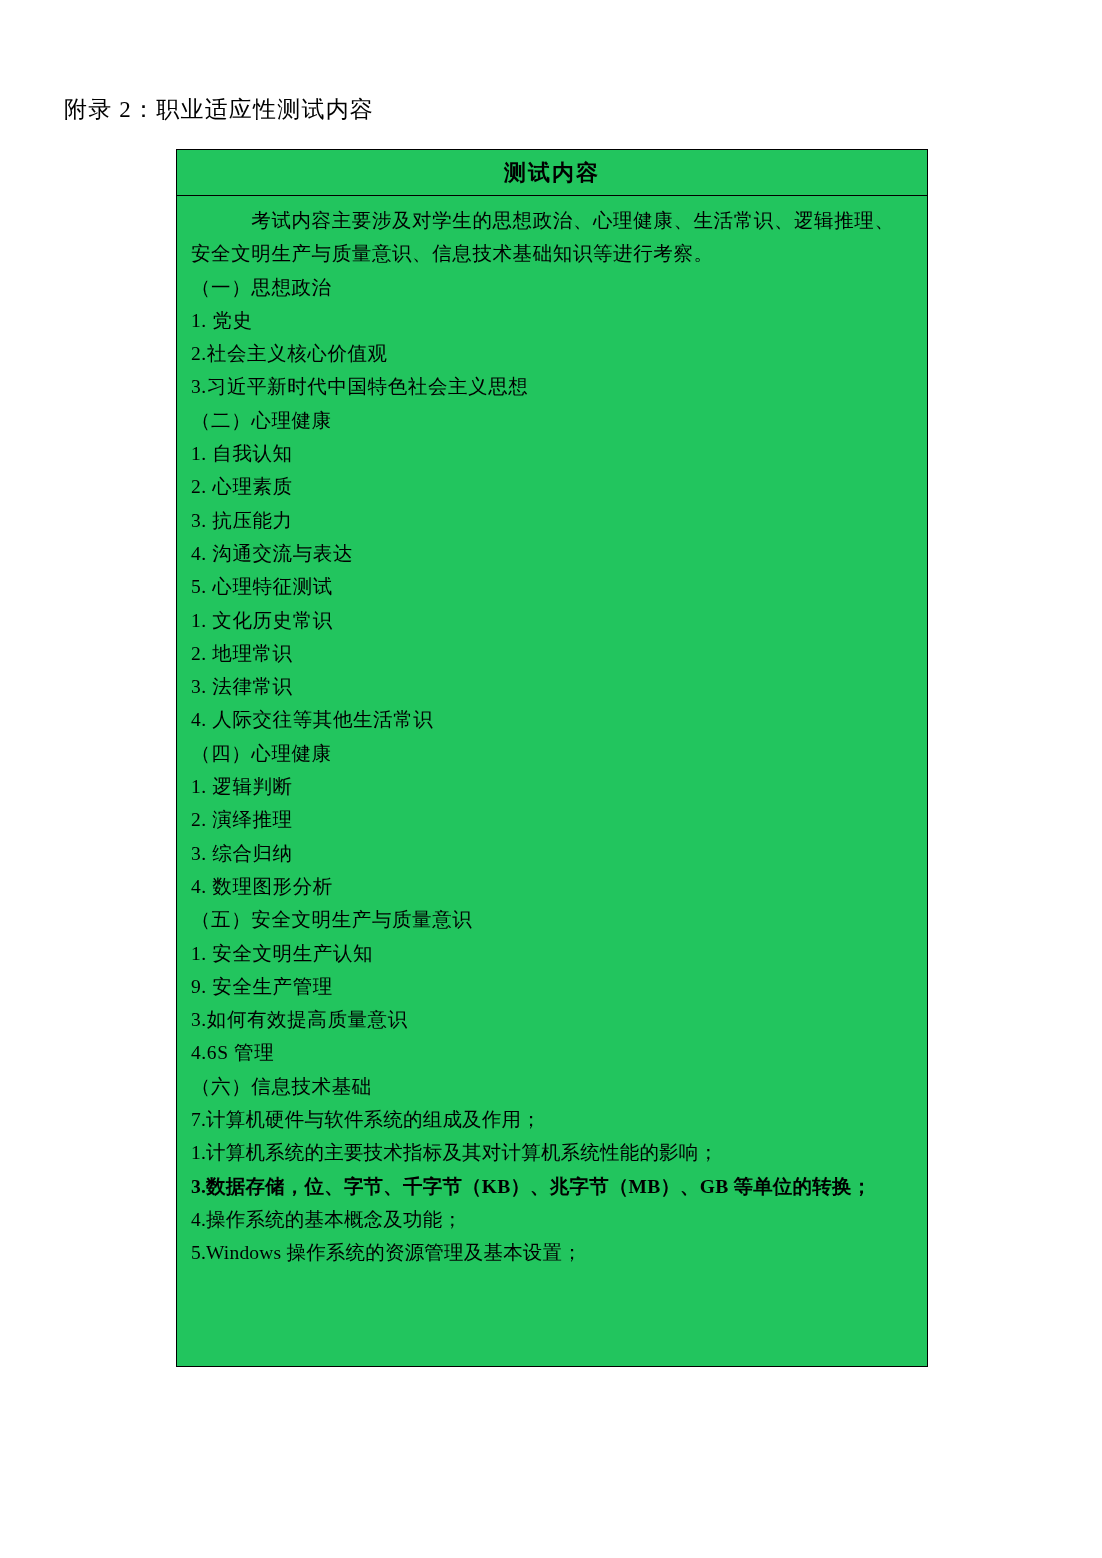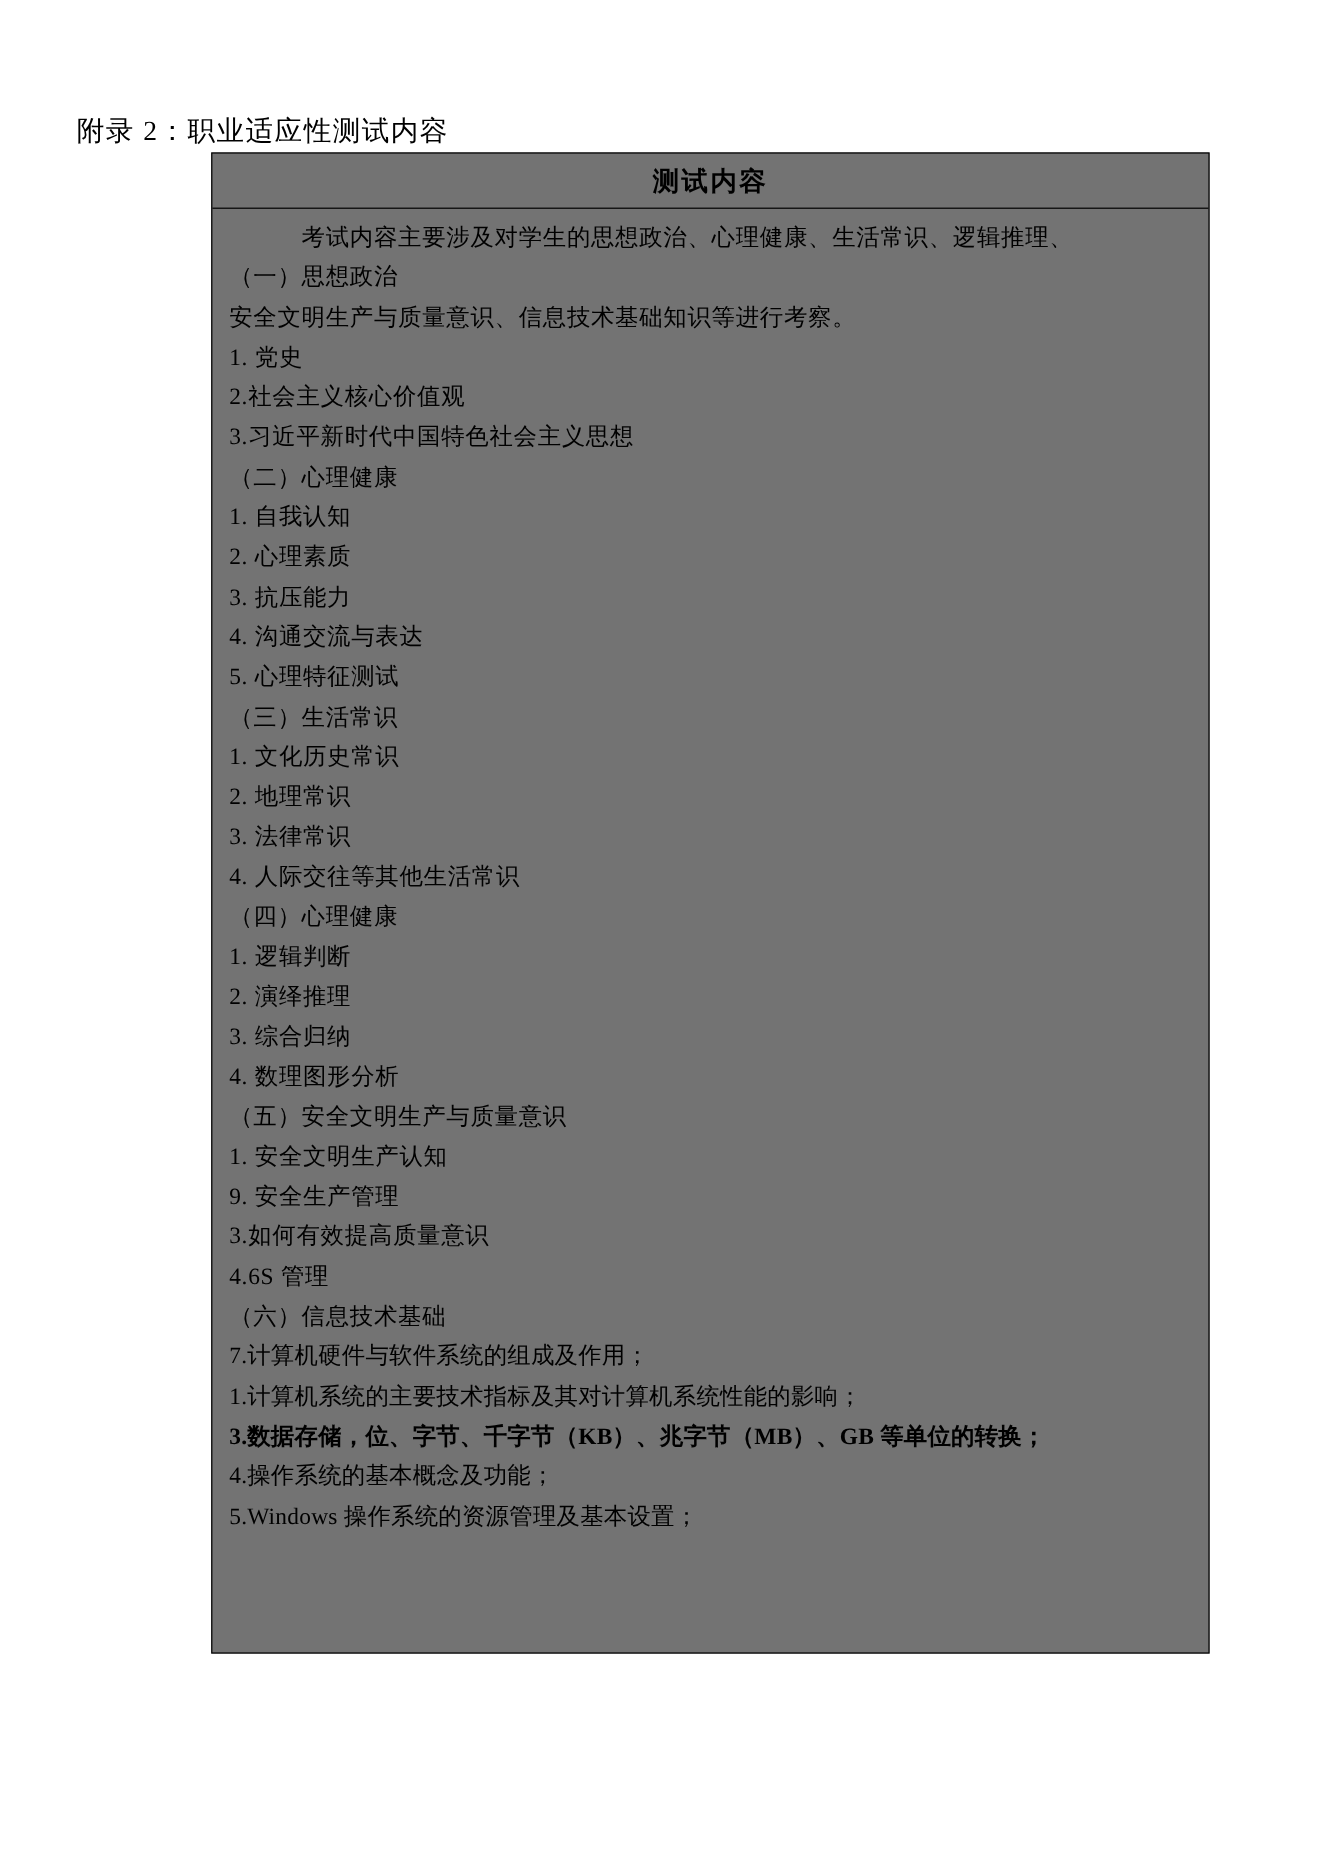--- a/index.html
+++ b/index.html
@@ -29,25 +29,25 @@
     top: 74px;
     font-size: 23px;
     letter-spacing: 1.2px;
     font-family: "Liberation Serif", "DejaVu Serif", serif;
     font-weight: 500;
     white-space: nowrap;
   }
   .table-wrap {
     position: absolute;
     left: 176px;
-    top: 107px;
-    width: 832px;
+    top: 129px;
+    width: 752px;
     border: 1.5px solid #000;
     box-sizing: border-box;
-    background: #737373;
+    background: #22c55e;
   }
   .table-title {
     text-align: center;
     font-size: 22px;
     font-weight: bold;
     padding: 8px 0 7px 0;
     border-bottom: 1.3px solid #000;
     letter-spacing: 2px;
   }
   .table-body {
@@ -77,32 +77,31 @@
 <body>
 
 <div class="page">
 
   <div class="doc-heading">附录 2：职业适应性测试内容</div>
 
   <div class="table-wrap">
     <div class="table-title">测试内容</div>
     <div class="table-body">
       <div class="line intro">　　　考试内容主要涉及对学生的思想政治、心理健康、生活常识、逻辑推理、</div>
+      <div class="line">安全文明生产与质量意识、信息技术基础知识等进行考察。</div>
       <div class="line">（一）思想政治</div>
-      <div class="line">安全文明生产与质量意识、信息技术基础知识等进行考察。</div>
       <div class="line">1. 党史</div>
       <div class="line">2.社会主义核心价值观</div>
       <div class="line">3.习近平新时代中国特色社会主义思想</div>
       <div class="line">（二）心理健康</div>
       <div class="line">1. 自我认知</div>
       <div class="line">2. 心理素质</div>
       <div class="line">3. 抗压能力</div>
       <div class="line">4. 沟通交流与表达</div>
       <div class="line">5. 心理特征测试</div>
-      <div class="line">（三）生活常识</div>
       <div class="line">1. 文化历史常识</div>
       <div class="line">2. 地理常识</div>
       <div class="line">3. 法律常识</div>
       <div class="line">4. 人际交往等其他生活常识</div>
       <div class="line">（四）心理健康</div>
       <div class="line">1. 逻辑判断</div>
       <div class="line">2. 演绎推理</div>
       <div class="line">3. 综合归纳</div>
       <div class="line">4. 数理图形分析</div>
       <div class="line">（五）安全文明生产与质量意识</div>

